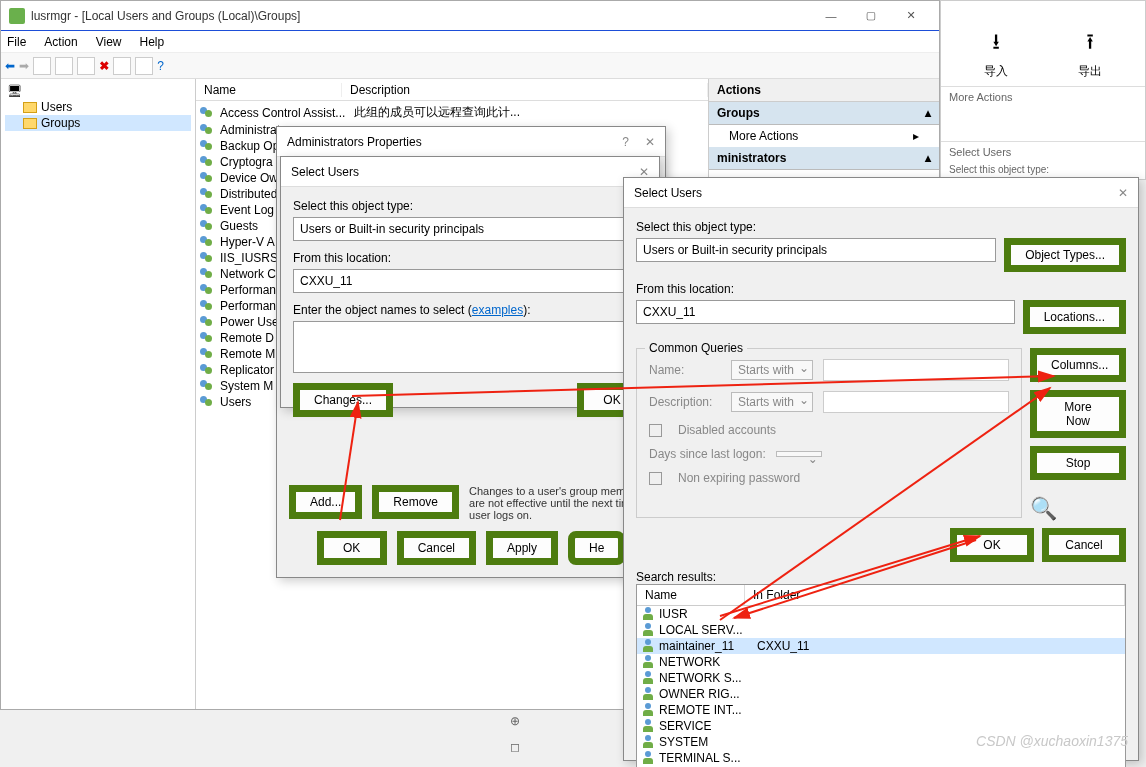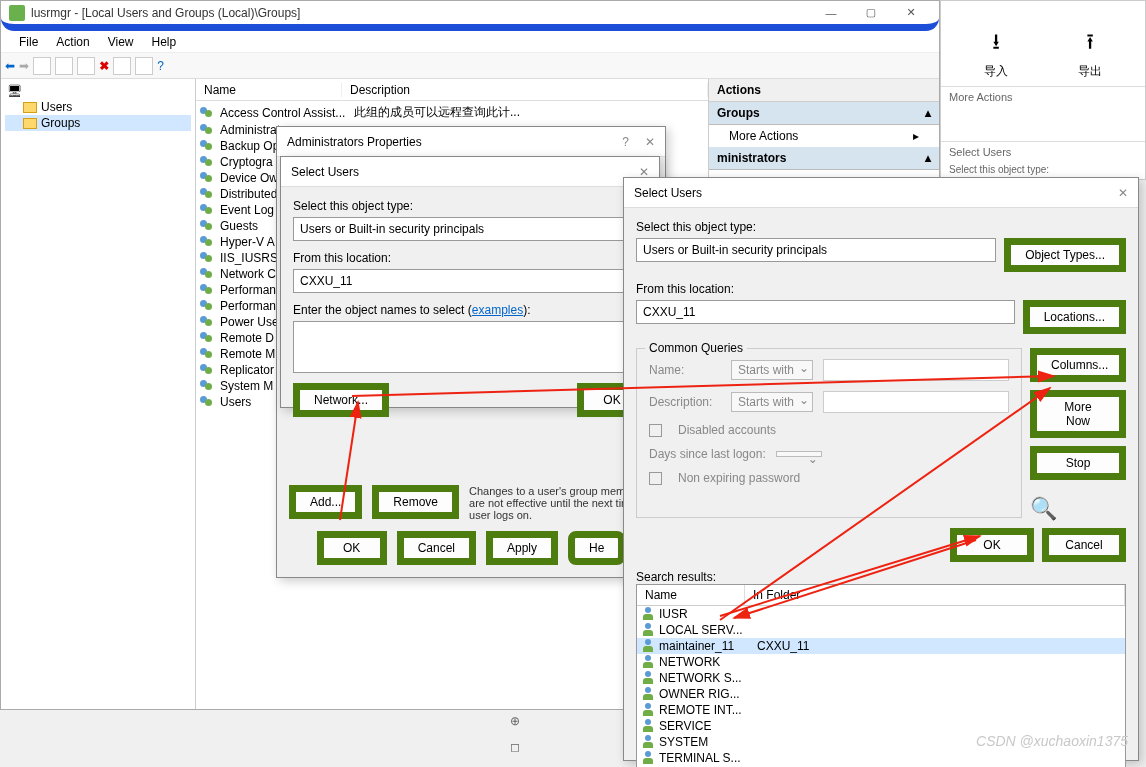--- a/index.html
+++ b/index.html
@@ -1,23 +1,23 @@
 <!DOCTYPE html>
 <html><head>
 <meta charset="utf-8">
 <style>
 *{box-sizing:border-box;margin:0;padding:0;font-family:"Segoe UI",Tahoma,sans-serif;font-size:12px;}
 body{background:#f0f0f0;width:1146px;height:767px;position:relative;overflow:hidden;color:#000;}
 .win{position:absolute;background:#fff;border:1px solid #aaa;}
-.titlebar{height:30px;display:flex;align-items:center;padding:0 8px;border-bottom:7px solid #1d4ed8;border-radius:13px;}
+.titlebar{height:30px;display:flex;align-items:center;padding:0 8px;border-bottom:1px solid #1d4ed8;}
 .titlebar .icon{width:16px;height:16px;margin-right:6px;}
 .titlebar .title{flex:1;color:#333;}
 .winbtns{display:flex;gap:0;}
 .winbtn{width:40px;height:22px;display:flex;align-items:center;justify-content:center;font-size:11px;color:#555;}
-.menubar{height:22px;display:flex;align-items:center;padding:0 18px;gap:18px;border-bottom:1px solid #eee;}
+.menubar{height:22px;display:flex;align-items:center;padding:0 6px;gap:18px;border-bottom:1px solid #eee;}
 .menubar span{color:#000;}
 .toolbar{height:26px;display:flex;align-items:center;padding:0 4px;gap:4px;border-bottom:1px solid #ddd;background:#f8f8f8;}
 .tbtn{width:18px;height:18px;border:1px solid #ccc;background:#fff;display:inline-block;}
 .content{display:flex;height:calc(100% - 78px);}
 .tree{width:195px;border-right:1px solid #ccc;padding:4px;}
 .tree-item{display:flex;align-items:center;gap:4px;padding:1px 2px;}
 .tree-item.sel{background:#d0e7ff;}
 .folder-icon{width:14px;height:11px;background:#ffd86b;border:1px solid #d4a017;}
 .list{flex:1;border-right:1px solid #ccc;overflow:hidden;}
 .list-header{display:flex;background:#fff;border-bottom:1px solid #ddd;height:22px;align-items:center;}
@@ -276,21 +276,21 @@
       </div>
     <div class="fld-label">From this location:</div>
     <div class="fld-box">
         <span>CXXU_11</span>
       </div>
     <div class="fld-label">
       <span>Enter the object names to select</span> (<a class="ex">examples</a>):
     </div>
     <div class="textarea"></div>
     <div style="display:flex;justify-content:space-between;margin-top:10px;">
-      <span class="btn">Network...</span>
+      <span class="btn">Changes...</span>
       <span class="btn">OK</span>
     </div>
   </div>
 </div>
 
 <div class="dlg" style="left:623px;top:177px;width:516px;height:584px;">
   <div class="dlg-title">
     <span>Select Users</span>
     <span style="color:#888;">✕</span>
   </div>

